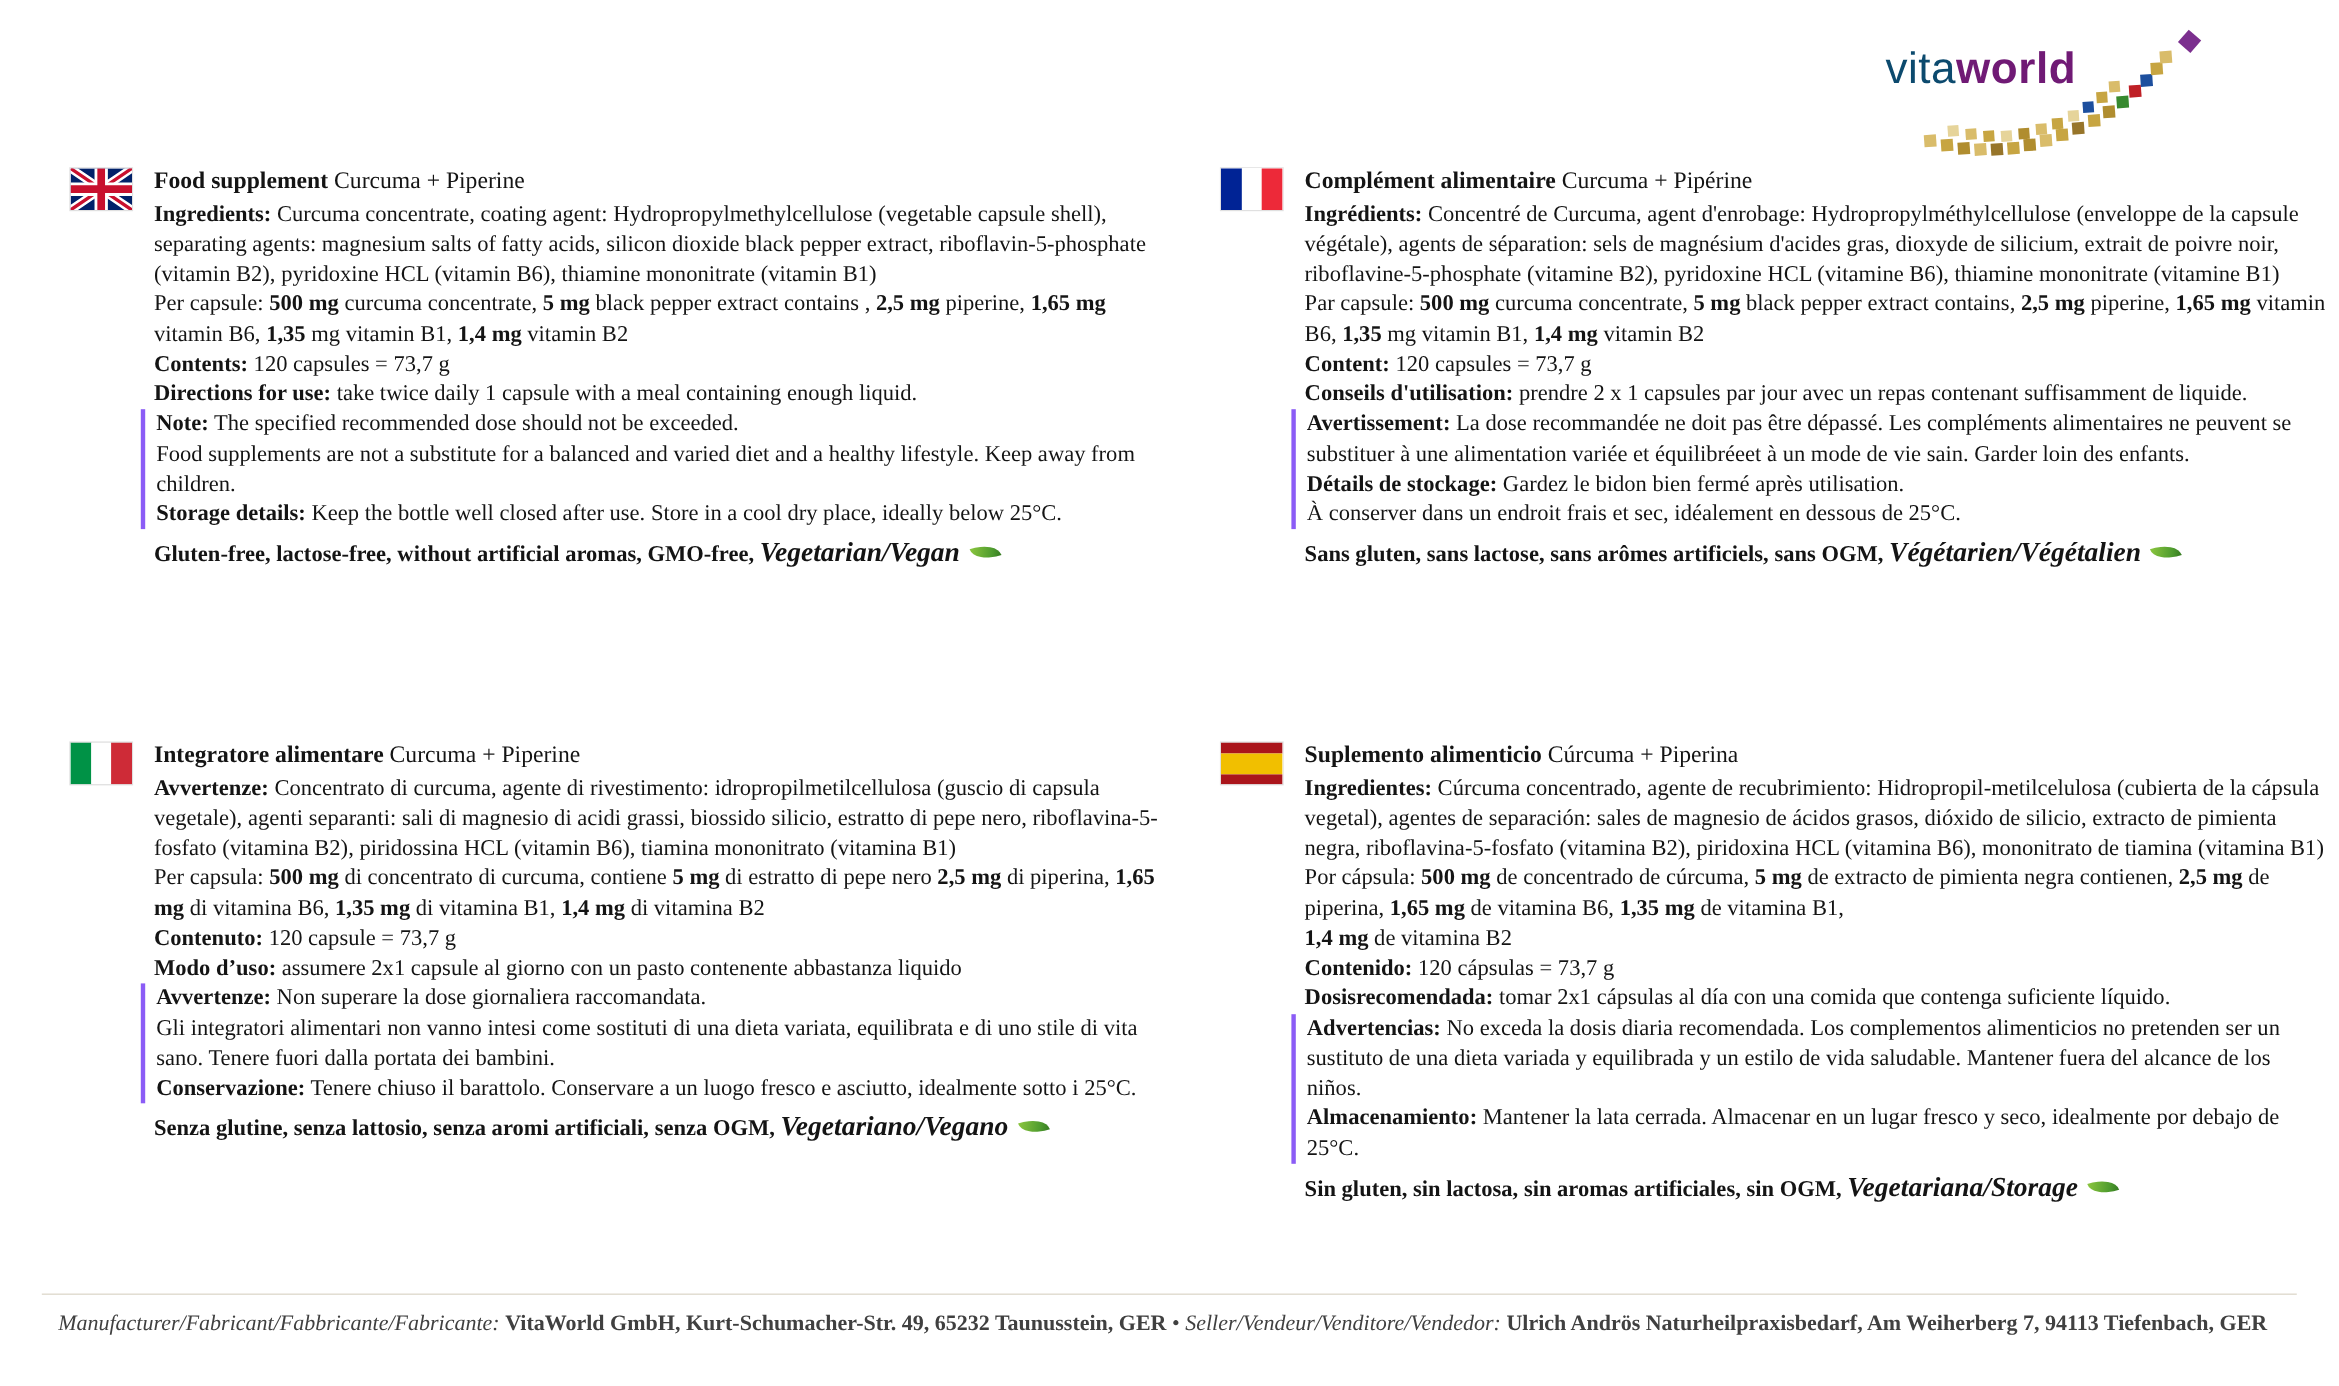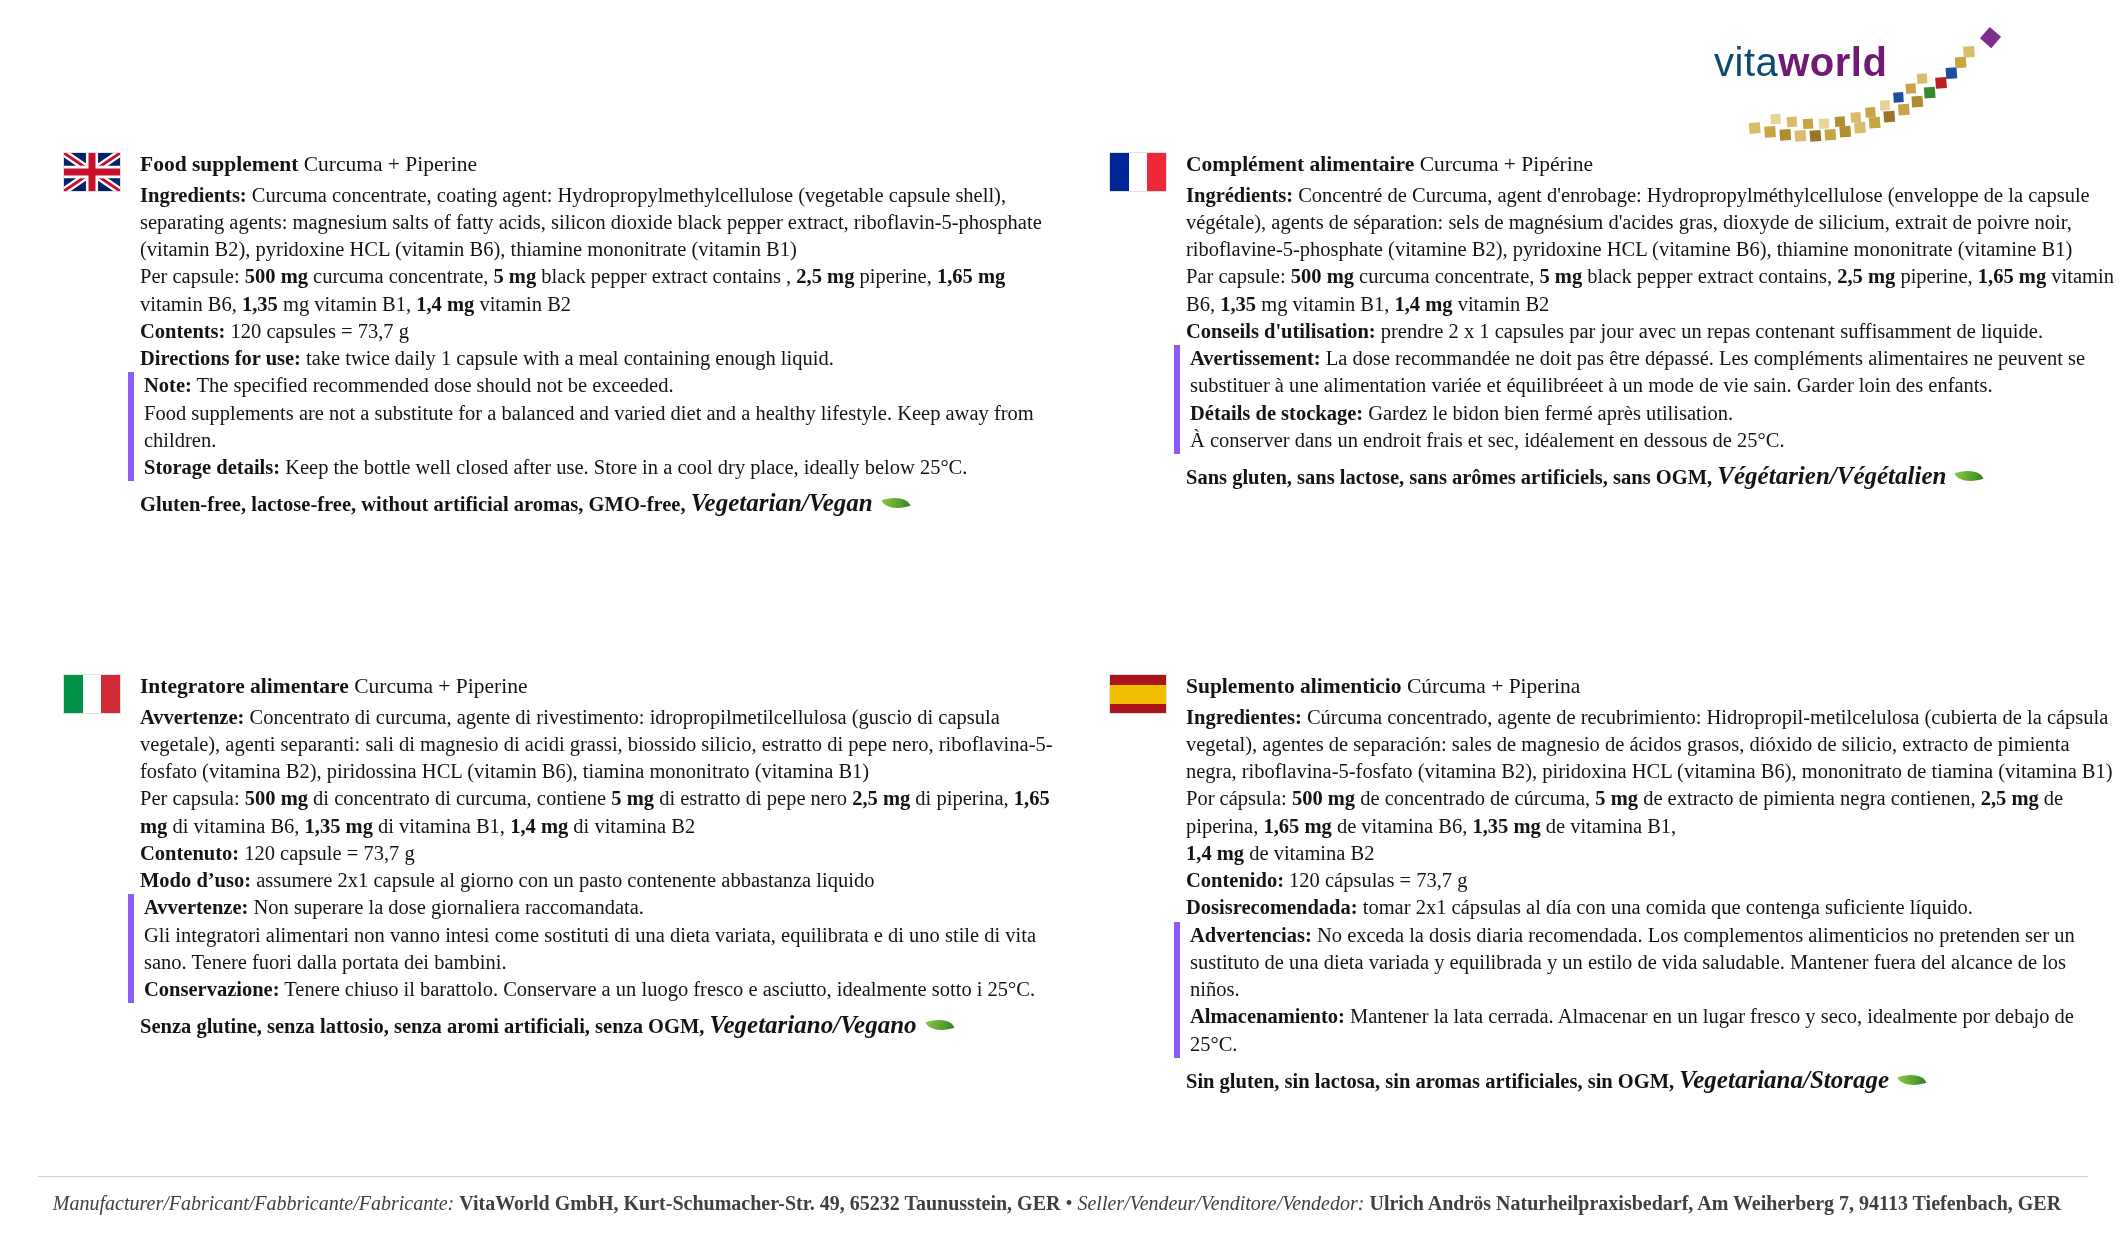--- a/index.html
+++ b/index.html
@@ -24,21 +24,21 @@
   #sec-es { left:1186px; top:672px; }
 
   .flag { position:absolute; left:-76px; top:3px; width:56px; height:38px; box-shadow:0 0 0 1px rgba(0,0,0,0.12); overflow:hidden; }
   .flag svg { display:block; width:100%; height:100%; }
   .flag .bands-v { display:flex; width:100%; height:100%; }
   .flag .bands-v div { flex:1; height:100%; }
   .flag .bands-h { display:flex; flex-direction:column; width:100%; height:100%; }
 
   .para { font-size:20.5px; line-height:1.33; }
   .para.title { font-size:21.5px; margin-bottom:3px; }
-  .para.ruled { border-left:6px solid #8b5cf6; padding-left:10px; margin-left:-12px; }
+  .para.ruled { border-left:4px solid #8b5cf6; padding-left:10px; margin-left:-12px; }
   .para.claims { margin-top:5px; }
   .b { font-weight:bold; }
   .i { font-style:italic; }
   .big { font-size:25px; font-weight:bold;font-style:italic; }
 
   .leaf {
     display:inline-block; width:26px; height:14px; margin-left:10px; margin-bottom:1px;
     background:linear-gradient(115deg,#8cc63f 0%,#4e9b2e 70%,#357a21 100%);
     border-radius:0 100% 0 100%;
     transform:rotate(-18deg);
@@ -116,20 +116,21 @@
     <div class="bands-v">
       <div style="background:#002395"></div>
       <div style="background:#ffffff"></div>
       <div style="background:#ED2939"></div>
     </div>
   </div>
   <div class="content">
       <p class="para title"><span class="b">Complément alimentaire</span><span>  Curcuma + Pipérine</span></p>
       <p class="para"><span class="b">Ingrédients:</span><span> Concentré de Curcuma, agent d'enrobage: Hydropropylméthylcellulose (enveloppe de la capsule végétale), agents de séparation: sels de magnésium d'acides gras, dioxyde de silicium, extrait de poivre noir, riboflavine-5-phosphate (vitamine B2), pyridoxine HCL (vitamine B6), thiamine mononitrate (vitamine B1)</span></p>
       <p class="para"><span>Par capsule: </span><span class="b">500 mg</span><span> curcuma concentrate, </span><span class="b">5 mg</span><span> black pepper extract contains, </span><span class="b">2,5 mg</span><span> piperine, </span><span class="b">1,65 mg</span><span> vitamin B6, </span><span class="b">1,35</span><span> mg vitamin B1, </span><span class="b">1,4 mg</span><span> vitamin B2</span></p>
+      <p class="para"><span class="b">Content:</span><span> 120 capsules = 73,7 g</span></p>
       <p class="para"><span class="b">Conseils d'utilisation:</span><span> prendre 2 x 1 capsules par jour avec un repas contenant suffisamment de liquide.</span></p>
       <p class="para ruled"><span class="b">Avertissement:</span><span> La dose recommandée ne doit pas être dépassé. Les compléments alimentaires ne peuvent se substituer à une alimentation variée et équilibréeet à un mode de vie sain. Garder loin des enfants.</span><br><span class="b">Détails de stockage:</span><span> Gardez le bidon bien fermé après utilisation.</span><br><span>À conserver dans un endroit frais et sec, idéalement en dessous de 25°C.</span></p>
       <p class="para claims"><span class="b">Sans gluten, sans lactose, sans arômes artificiels, sans OGM, </span><span class="b big">Végétarien/Végétalien</span><span class="leaf"></span></p>
     </div>
 </div>
 
 <div class="section" id="sec-it">
   <div class="flag">
     <div class="bands-v">
       <div style="background:#009246"></div>

